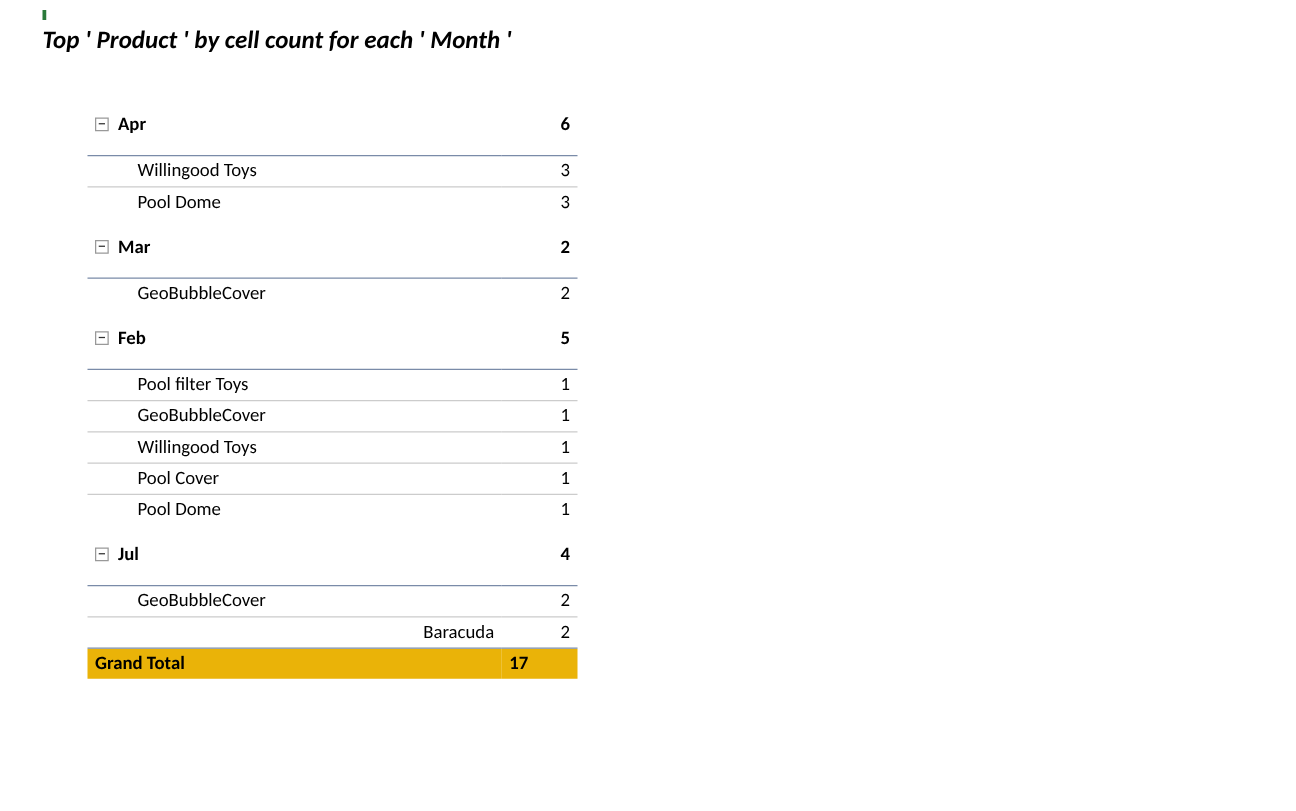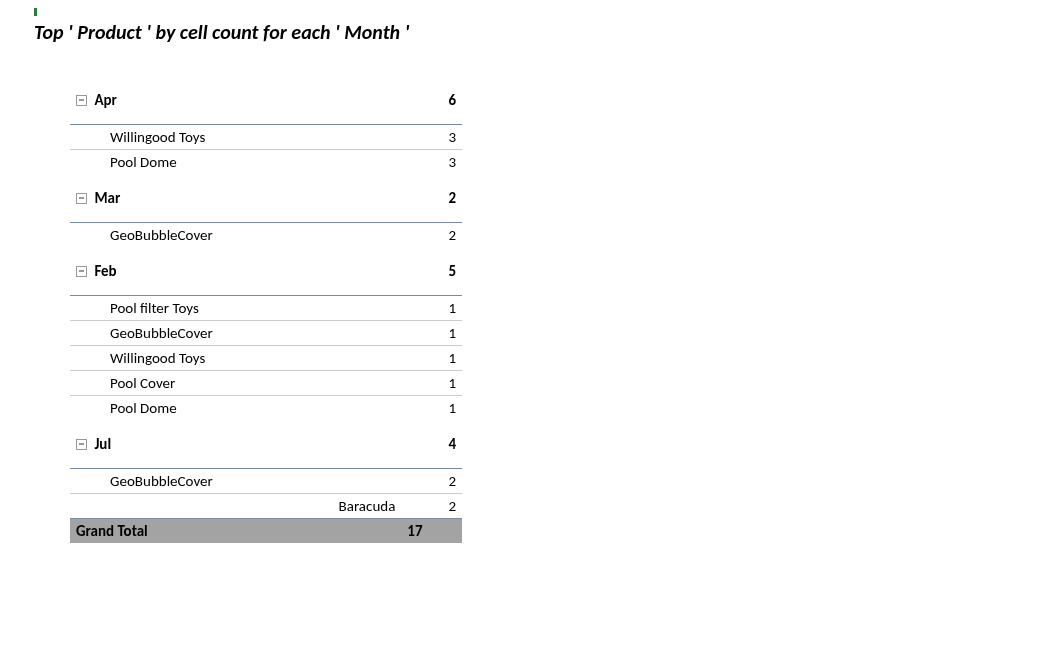--- a/index.html
+++ b/index.html
@@ -104,21 +104,21 @@
       padding: 3px 6px;
     }
     .item-row .label-cell {
       padding-left: 40px;
     }
     .value-cell {
       text-align: right;
       padding-right: 6px;
     }
     .grand-total-row {
-      background: #a3a3a3;
+      background: #eab308;
     }
     .grand-total-row td {
       font-weight: bold;
       border-top: 1px solid #7a8ba8;
       padding: 3px 6px;
     }
     .grand-total-row .value-cell {
       text-align: left;
     }
     .last-before-group td {

